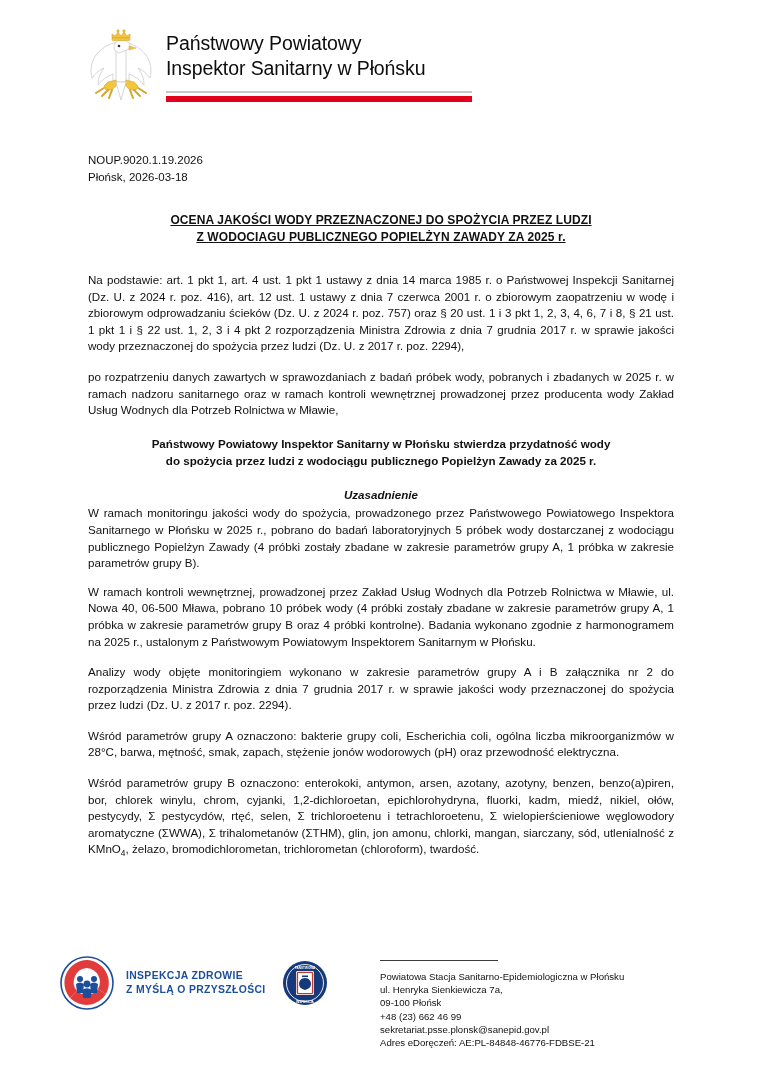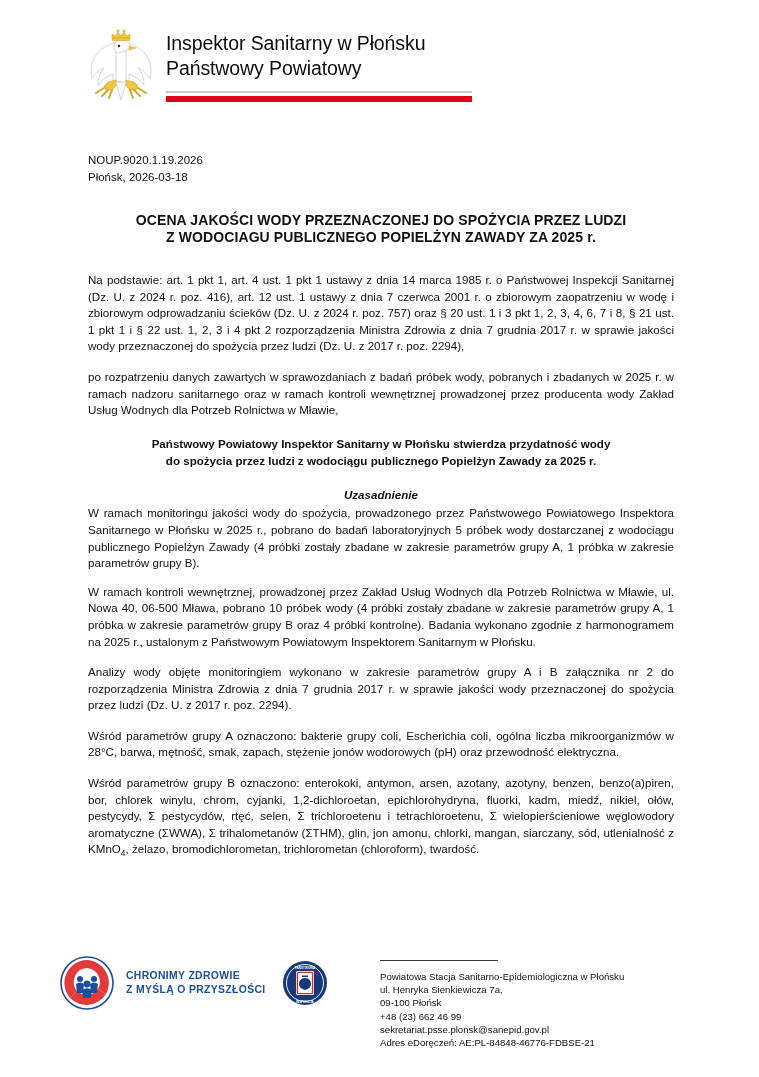--- a/index.html
+++ b/index.html
@@ -78,24 +78,25 @@
     left: 88px;
     top: 212px;
     width: 586px;
     font-size: 11.6px;
     line-height: 16.6px;
     color: #111;
   }
   .title-block {
     text-align: center;
     font-weight: bold;
-    font-size: 14px;
+    font-size: 12px;
     line-height: 17px;
     margin: 0 0 26px 0;
     letter-spacing: 0.1px;
+    text-decoration: underline;
   }
   p.para {
     margin: 0 0 14px 0;
     text-align: justify;
     text-justify: inter-word;
   }
   p.para.tight { margin-bottom: 12px; }
   .ruling {
     text-align: center;
     font-weight: bold;
@@ -194,22 +195,22 @@
           <path d="M48 60 L40 58 L39 63 L44 68 L50 68 L52 64 Z"></path>
           <path d="M18 66 L10 71 M22 68 L16 74 M26 68 L23 76" stroke="#d3a62c" stroke-width="2" fill="none" stroke-linecap="round"></path>
           <path d="M52 66 L60 71 M48 68 L54 74 M44 68 L47 76" stroke="#d3a62c" stroke-width="2" fill="none" stroke-linecap="round"></path>
         </g>
 
         <path d="M30 60 L35 78 L40 60 Z" fill="#ffffff" stroke="#c9ccd1" stroke-width="0.8"></path>
       </svg>
     </div>
 
     <div class="letterhead-text">
+      <div class="org-line">Państwowy Powiatowy</div>
       <div class="org-line">Inspektor Sanitarny w Płońsku</div>
-      <div class="org-line">Państwowy Powiatowy</div>
       <div class="rule-stack">
         <div class="rule-gray"></div>
         <div class="rule-red"></div>
       </div>
     </div>
   </div>
 
   <div class="doc-meta">
     <div>NOUP.9020.1.19.2026</div>
     <div>Płońsk, 2026-03-18</div>
@@ -260,21 +261,21 @@
             <path d="M16 28 q4 -3 8 0 l-1 9 h-6 Z"></path>
             <circle cx="34" cy="23" r="3"></circle>
             <path d="M30 28 q4 -3 8 0 l-1 9 h-6 Z"></path>
             <circle cx="27" cy="28" r="3.4"></circle>
             <path d="M22 34 q5 -3.5 10 0 l-1.4 8 h-7.2 Z"></path>
           </g>
         </svg>
       </div>
 
       <div class="slogan">
-        <div>CHRONIMY ZDROWIE</div>
+        <div>INSPEKCJA ZDROWIE</div>
         <div>Z MYŚLĄ O PRZYSZŁOŚCI</div>
       </div>
 
       <div class="logo-seal">
         <svg viewBox="0 0 46 46" width="46" height="46" xmlns="http://www.w3.org/2000/svg">
           <circle cx="23" cy="23" r="22" fill="#16397c"></circle>
           <circle cx="23" cy="23" r="18.5" fill="none" stroke="#ffffff" stroke-width="0.9"></circle>
           <rect x="14" y="11" width="18" height="24" rx="1.5" fill="#ffffff"></rect>
           <rect x="15.4" y="12.4" width="15.2" height="21.2" rx="1" fill="none" stroke="#c0392b" stroke-width="1.4"></rect>
           <g fill="#16397c">

